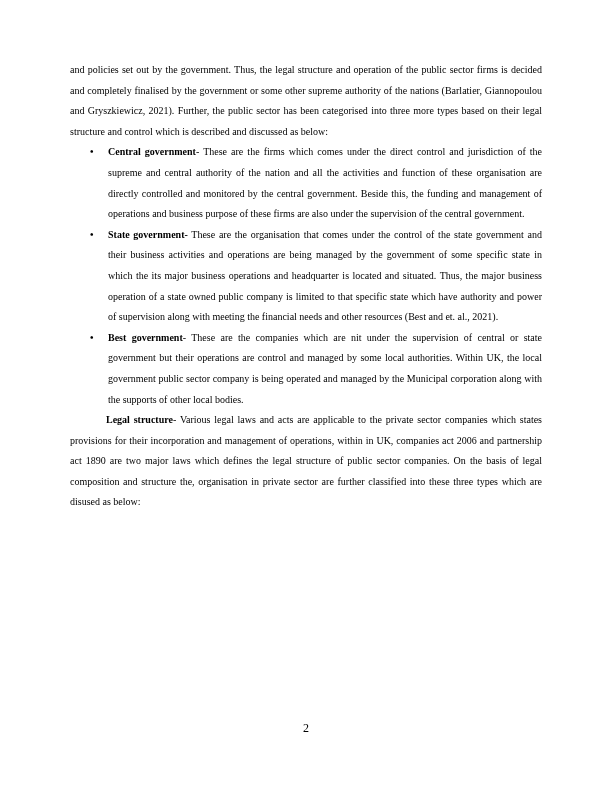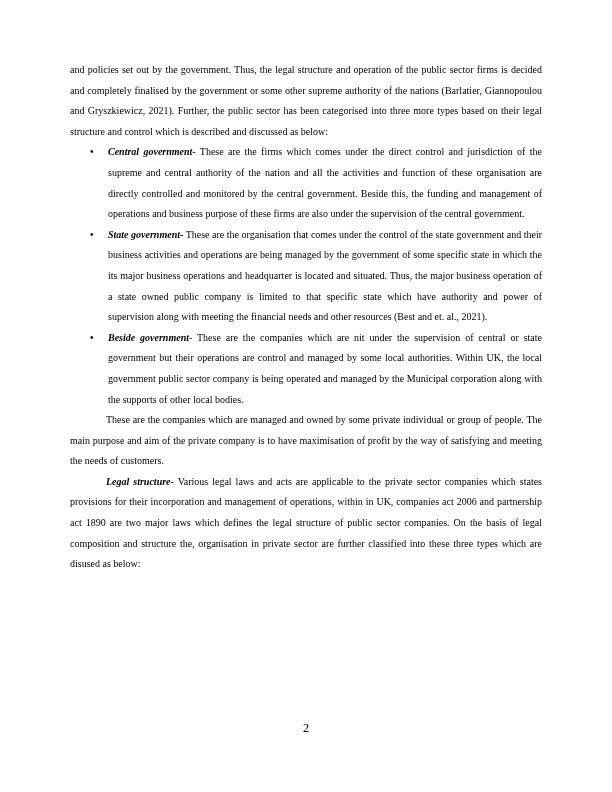--- a/index.html
+++ b/index.html
@@ -43,21 +43,20 @@
     text-align: justify;
   }
   .bullet-marker {
     position: absolute;
     left: 20px;
     top: 0;
     font-weight: bold;
   }
   .term {
     font-weight: bold;
-    font-style: italic;
   }
   .heading {
     font-weight: bold;
     font-style: italic;
     text-decoration: underline;
   }
   .page-number {
     position: absolute;
     top: 721px;
     left: 0;
@@ -78,25 +77,24 @@
       <li>
         <span class="bullet-marker">•</span>
         <span class="term">Central government</span><span>- These are the firms which comes under the direct control and jurisdiction of the supreme and central authority of the nation and all the activities and function of these organisation are directly controlled and monitored by the central government. Beside this, the funding and management of operations and business purpose of these firms are also under the supervision of the central government.</span>
       </li>
       <li>
         <span class="bullet-marker">•</span>
         <span class="term">State government-</span><span> These are the organisation that comes under the control of the state government and their business activities and operations are being managed by the government of some specific state in which the its major business operations and headquarter is located and situated. Thus, the major business operation of a state owned public company is limited to that specific state which have authority and power of supervision along with meeting the financial needs and other resources (Best and et. al., 2021).</span>
       </li>
       <li>
         <span class="bullet-marker">•</span>
-        <span class="term">Beside government</span><span>- These are the companies which are nit under the supervision of central or state government but their operations are control and managed by some local authorities. Within UK, the local government public sector company is being operated and managed by the Municipal corporation along with the supports of other local bodies.</span>
+        <span class="term">Best government</span><span>- These are the companies which are nit under the supervision of central or state government but their operations are control and managed by some local authorities. Within UK, the local government public sector company is being operated and managed by the Municipal corporation along with the supports of other local bodies.</span>
       </li>
     </ul>
 
 
-    <p class="indent-para">These are the companies which are managed and owned by some private individual or group of people. The main purpose and aim of the private company is to have maximisation of profit by the way of satisfying and meeting the needs of customers.</p>
 
     <p class="indent-para"><span class="term">Legal structure</span><span>- Various legal laws and acts are applicable to the private sector companies which states provisions for their incorporation and management of operations, within in UK, companies act 2006 and partnership act 1890 are two major laws which defines the legal structure of public sector companies. On the basis of legal composition and structure the, organisation in private sector are further classified into these three types which are disused as below:</span></p>
 
   </div>
 
   <div class="page-number">2</div>
 </div>
 
 </body></html>

